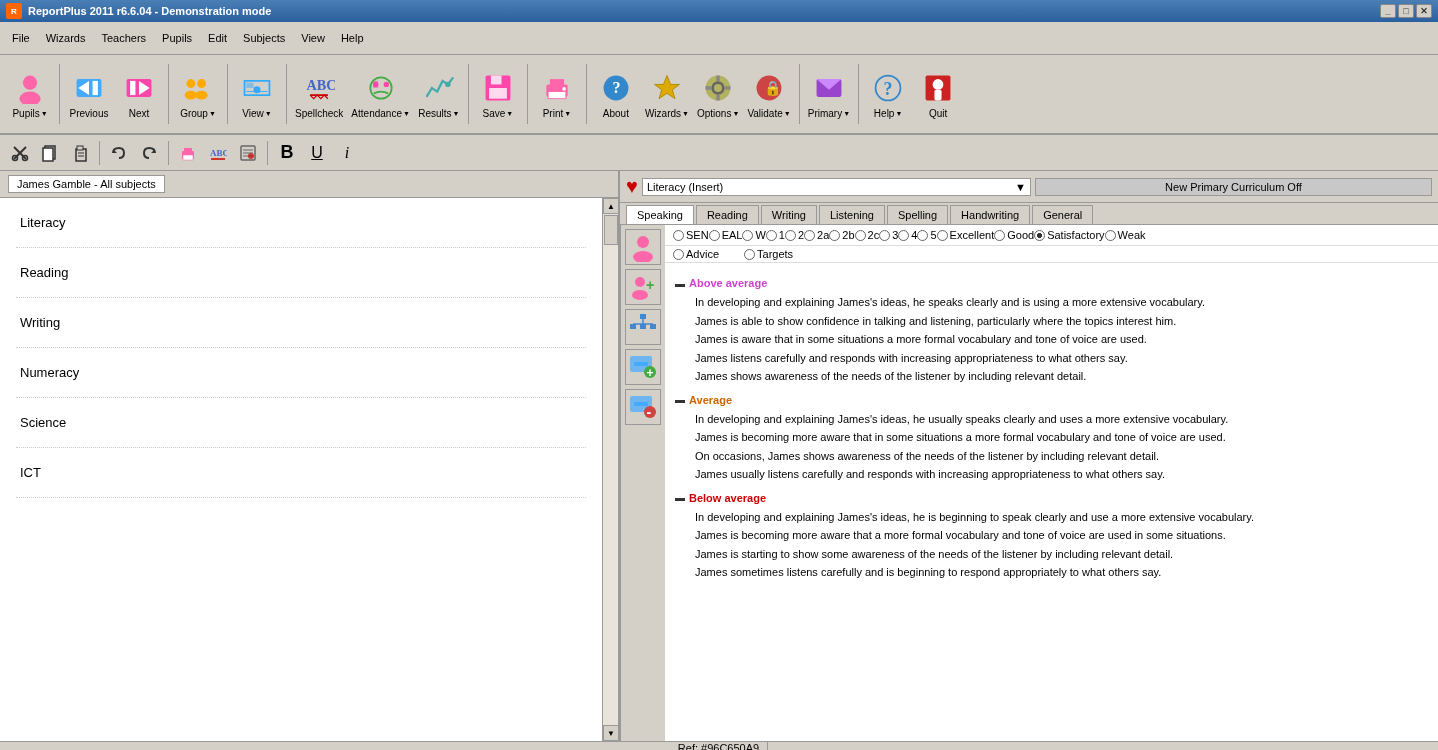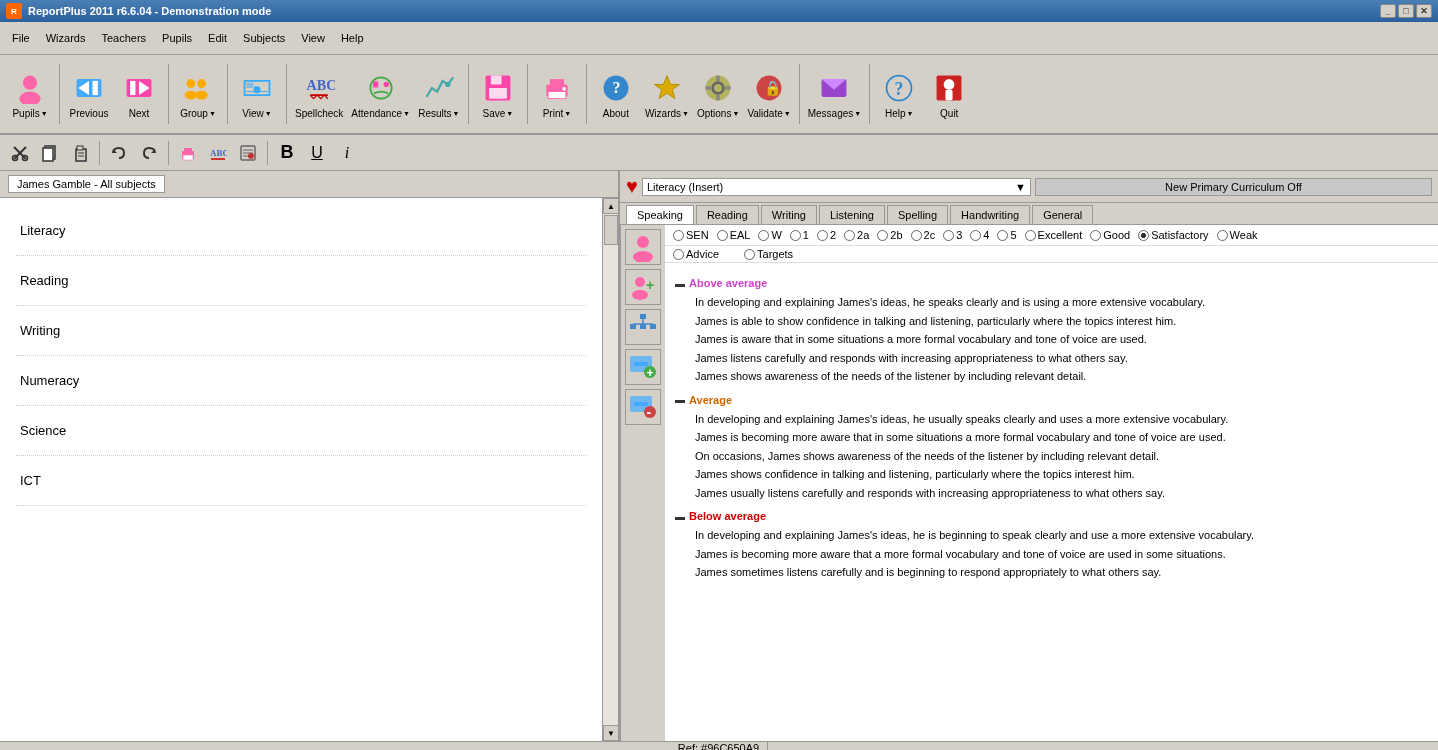--- a/index.html
+++ b/index.html
@@ -34,21 +34,21 @@
     
     
     #main { display: flex; height: calc(750px - 22px - 20px - 80px - 36px - 22px); }
     
     
     #leftpanel { width: 620px; background: white; border-right: 2px solid #999; display: flex; flex-direction: column; }
     #subject-tab { background: #d4d0c8; border-bottom: 1px solid #999; padding: 4px 8px; font-size: 11px; display: flex; align-items: center; }
     .subject-tab-label { background: white; border: 1px solid #999; padding: 2px 8px; }
     
     #subject-content { display: flex; flex: 1; overflow: hidden; }
-    #subject-list { flex: 1; overflow-y: auto; padding: 8px 16px; }
+    #subject-list { flex: 1; overflow-y: auto; padding: 0 16px; }
     .subject-item { padding: 8px 4px; font-size: 13px; font-weight: normal; color: #000; border-bottom: 1px dotted #ccc; min-height: 50px; display: flex; align-items: center; }
     
     #left-scrollbar { width: 16px; background: #d4d0c8; border-left: 1px solid #999; display: flex; flex-direction: column; }
     .scroll-arrow { width: 16px; height: 16px; background: #d4d0c8; border: 1px solid #999; display: flex; align-items: center; justify-content: center; font-size: 8px; cursor: pointer; }
     .scroll-track { flex: 1; background: #e8e4dc; }
     .scroll-thumb { width: 14px; height: 30px; background: #d4d0c8; border: 1px solid #999; margin: 1px; }
     
     
     #rightpanel { flex: 1; background: #f0f0f0; display: flex; flex-direction: column; }
     
@@ -57,21 +57,21 @@
     #heart-icon { color: #cc0000; font-size: 20px; }
     #subject-dropdown { flex: 1; background: white; border: 1px solid #999; padding: 2px 4px; font-size: 11px; display: flex; align-items: center; justify-content: space-between; }
     #curriculum-label { background: #c8c8c8; border: 1px solid #999; padding: 2px 8px; font-size: 11px; flex: 1; text-align: center; }
     
     
     #tabs-row { display: flex; align-items: flex-end; padding: 2px 6px 0; background: #d4d0c8; border-bottom: 1px solid #999; gap: 2px; }
     .tab { padding: 3px 10px; font-size: 11px; border: 1px solid #999; border-bottom: none; background: #d4d0c8; cursor: pointer; }
     .tab.active { background: white; font-weight: normal; }
     
     
-    #radio-row1 { padding: 4px 8px; display: flex; align-items: center; gap: 8px; background: white; border-bottom: 1px solid #ddd; flex-wrap: wrap; }
+    #radio-row1 { padding: 4px 8px; display: flex; align-items: center; background: white; border-bottom: 1px solid #ddd; flex-wrap: wrap; }
     #radio-row2 { padding: 2px 8px; display: flex; align-items: center; gap: 25px; background: white; border-bottom: 1px solid #ddd; }
     .radio-item { display: flex; align-items: center; gap: 2px; font-size: 11px; }
     .radio-circle { width: 11px; height: 11px; border-radius: 50%; border: 1px solid #666; background: white; display: inline-block; }
     .radio-circle.checked { background: radial-gradient(circle at center, #333 40%, white 40%); }
     
     
     #rpcontent { flex: 1; overflow-y: auto; padding: 6px 10px; background: white; }
     .section-header { display: flex; align-items: center; gap: 4px; margin: 8px 0 4px 0; }
     .collapse-btn { font-size: 10px; cursor: pointer; color: #333; }
     .section-title-above { color: #cc44cc; font-weight: bold; font-size: 11px; }
@@ -329,21 +329,21 @@
   <div class="toolbar-sep"></div>
 
   <div class="toolbar-btn">
     <div class="toolbar-icon">
       <svg viewBox="0 0 36 36">
         <rect x="4" y="8" width="28" height="20" rx="2" fill="#9944cc"></rect>
         <polygon points="4,8 18,20 32,8" fill="#cc88ff"></polygon>
       </svg>
     </div>
     <div class="btn-with-arrow">
-      <span class="toolbar-label">Messages</span>
+      <span class="toolbar-label">Primary</span>
       <span class="dropdown-arrow">▼</span>
     </div>
   </div>
 
   <div class="toolbar-sep"></div>
 
   <div class="toolbar-btn">
     <div class="toolbar-icon">
       <svg viewBox="0 0 36 36">
         <circle cx="18" cy="18" r="14" fill="none" stroke="#3388cc" stroke-width="2"></circle>
@@ -617,29 +617,29 @@
           <div class="content-item">James listens carefully and responds with increasing appropriateness to what others say.</div>
           <div class="content-item">James shows awareness of the needs of the listener by including relevant detail.</div>
 
           <div class="section-header">
             <span class="collapse-btn">▬</span>
             <span class="section-title-avg">Average</span>
           </div>
           <div class="content-item">In developing and explaining James's ideas, he usually speaks clearly and uses a more extensive vocabulary.</div>
           <div class="content-item">James is becoming more aware that in some situations a more formal vocabulary and tone of voice are used.</div>
           <div class="content-item">On occasions, James shows awareness of the needs of the listener by including relevant detail.</div>
-          <div class="content-item">James shows confidence in talking and listening, particularly where the topics interest him.</div>
           <div class="content-item">James usually listens carefully and responds with increasing appropriateness to what others say.</div>
 
           <div class="section-header">
             <span class="collapse-btn">▬</span>
             <span class="section-title-below">Below average</span>
           </div>
           <div class="content-item">In developing and explaining James's ideas, he is beginning to speak clearly and use a more extensive vocabulary.</div>
           <div class="content-item">James is becoming more aware that a more formal vocabulary and tone of voice are used in some situations.</div>
+          <div class="content-item">James is starting to show some awareness of the needs of the listener by including relevant detail.</div>
           <div class="content-item">James sometimes listens carefully and is beginning to respond appropriately to what others say.</div>
         </div>
       </div>
     </div>
   </div>
 </div>
 
 <div id="statusbar">
   <div class="status-item">Ref: #96C650A9</div>
   <div class="status-item">Insert</div>

